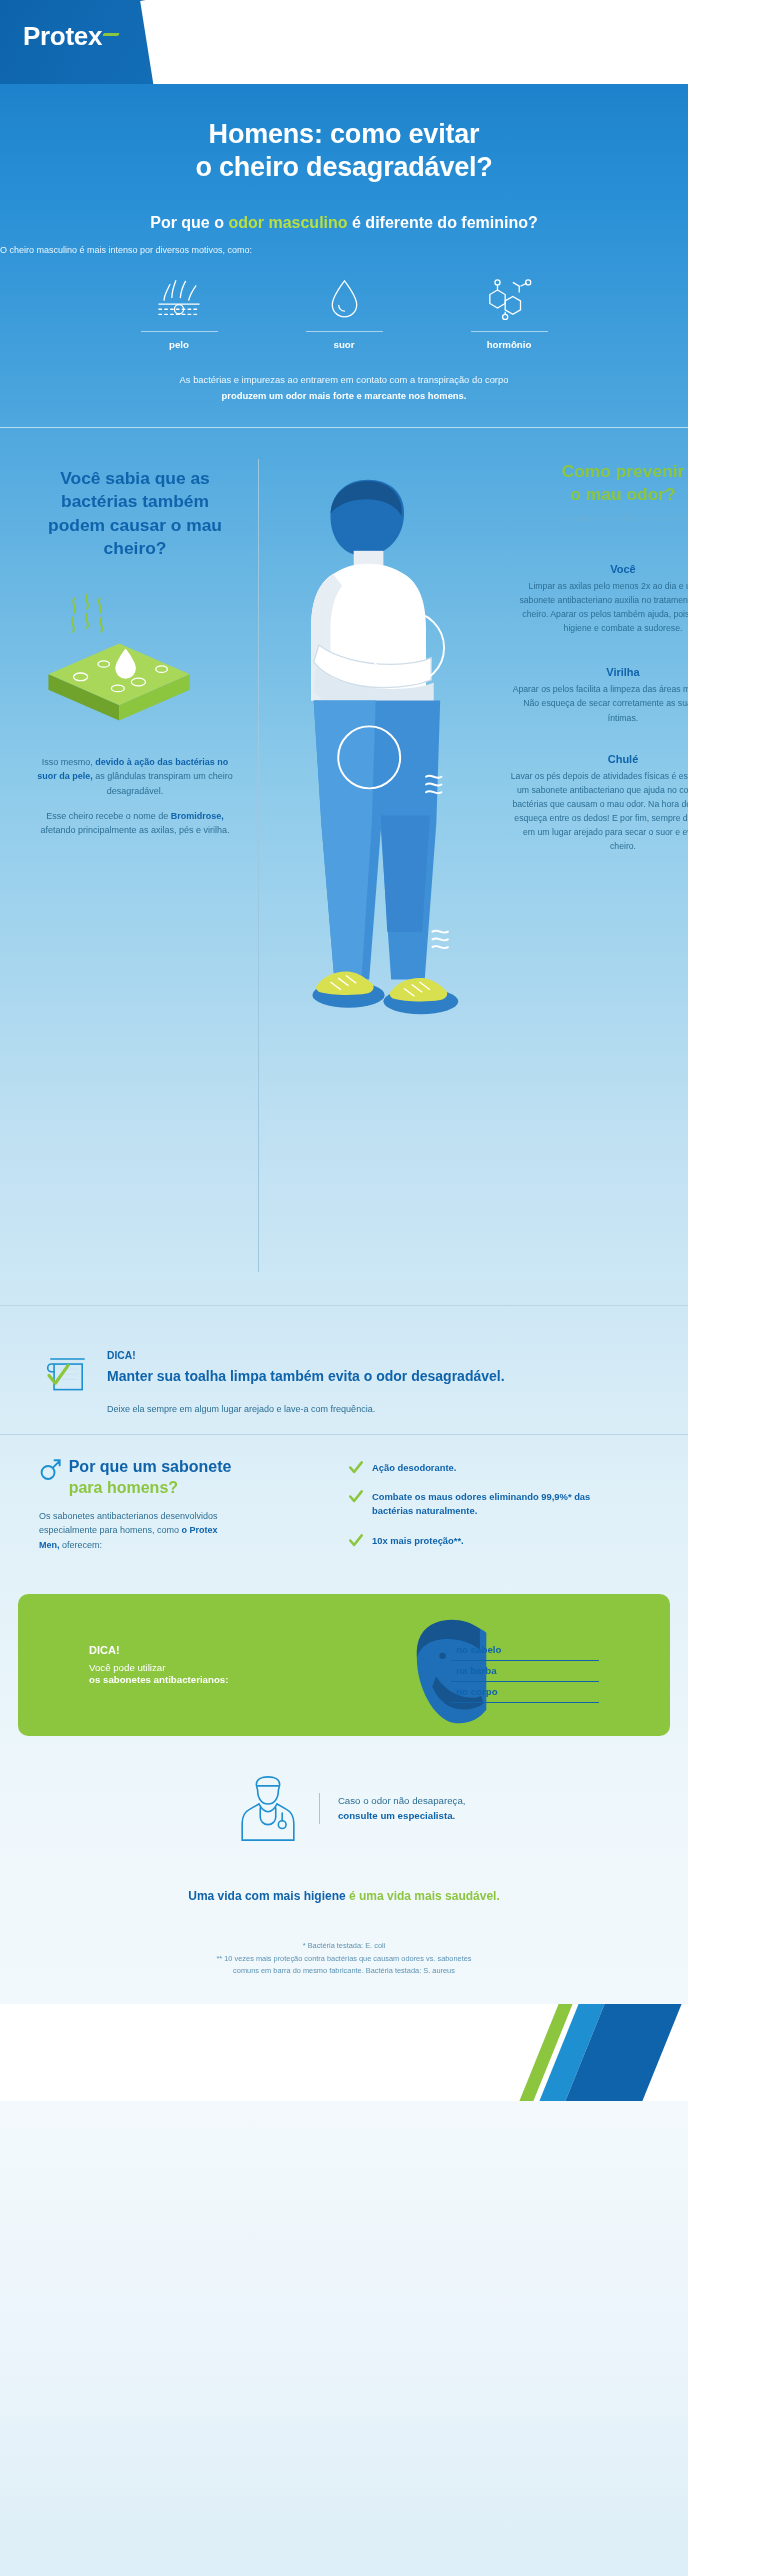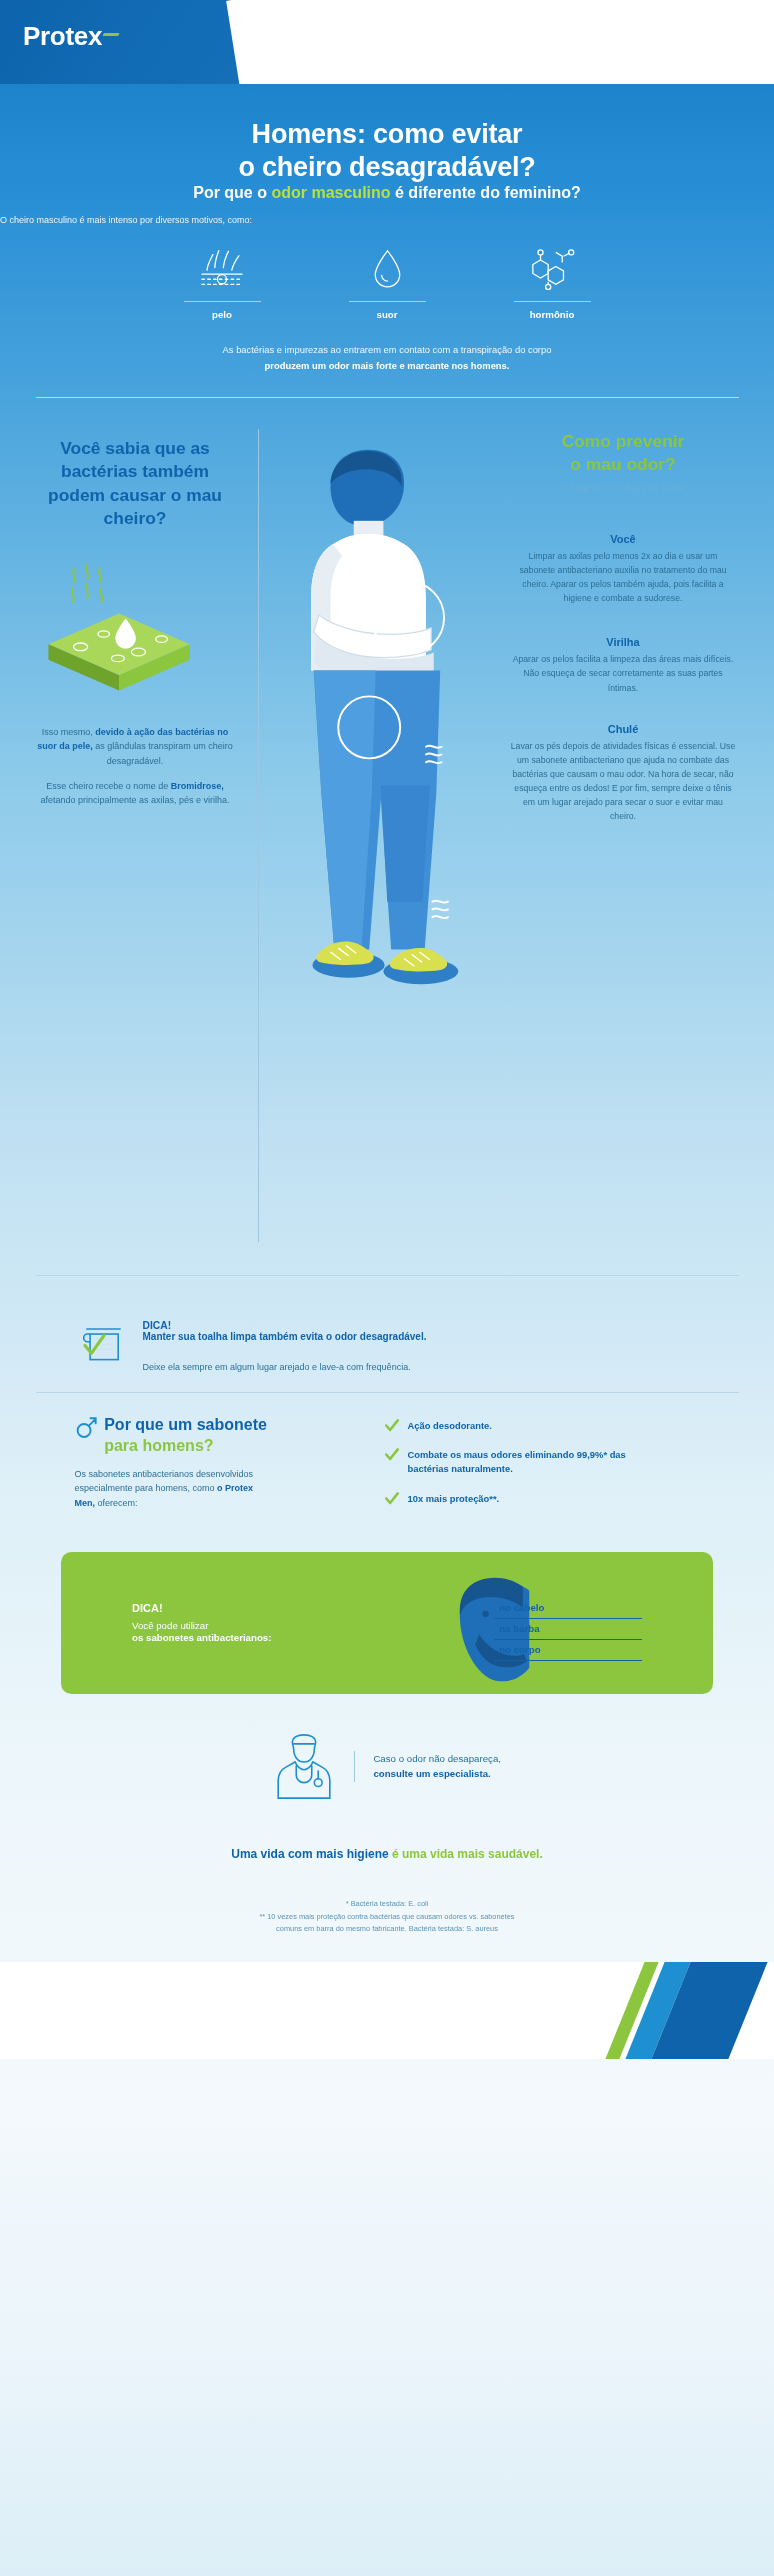--- a/index.html
+++ b/index.html
@@ -2,21 +2,21 @@
 <html style="font-size:10.3px"><head>
 <meta charset="utf-8">
 <style>
   * { box-sizing: border-box; margin: 0; padding: 0; }
   body {
     font-family: "Liberation Sans", sans-serif;
     width: 774px;
     background: #ffffff;
   }
   .page {
-    width: 774px;
+    width: 688px;
     min-height: 2576px;
     position: relative;
     background: linear-gradient(180deg,#1479c4 0%, #2a90d6 8%, #55abdf 18%, #8ccaea 30%, #bfe0f2 44%, #dff0f8 58%, #eef7fb 70%, #f3f9fc 82%, #eaf4fa 92%, #dceef7 100%);
     overflow: hidden;
   }
 
   
   .header {
     position: relative;
     height: 84px;
@@ -66,20 +66,21 @@
   h1 {
     color: #ffffff;
     font-size: 27px;
     line-height: 1.22;
     font-weight: bold;
     letter-spacing: -0.2px;
   }
 
   .subhead {
     text-align: center;
+    margin-top: 30px;
     color: #ffffff;
     font-size: 16px;
     font-weight: bold;
   }
   .subhead .lime { color: #b8e03f; }
 
   .sub-note {
     text-align: left;
     margin-top: 13px;
     color: #eaf6fd;
@@ -206,21 +207,21 @@
   .dica-towel {
     position: relative;
     margin: 27px auto 0;
     width: 703px;
     display: flex;
     gap: 17px;
     align-items: flex-start;
     padding: 17px 0 19.4px 45px;
   }
   .dica-title { color:#0f63ab; font-weight:bold; font-size:10.3px; }
-  .dica-strong { color:#0f63ab; font-weight:bold; font-size:10px; margin-top:0;}
+  .dica-strong { color:#0f63ab; font-weight:bold; font-size:14px; margin-top:7px;}
   .dica-text { color:#2c6f95; font-size:9px; margin-top:20px; }
 
   
   .soap {
     width: 703px;
     margin: 22px auto 0;
     display: flex;
     padding-left: 39px;
     gap: 39px;
   }

